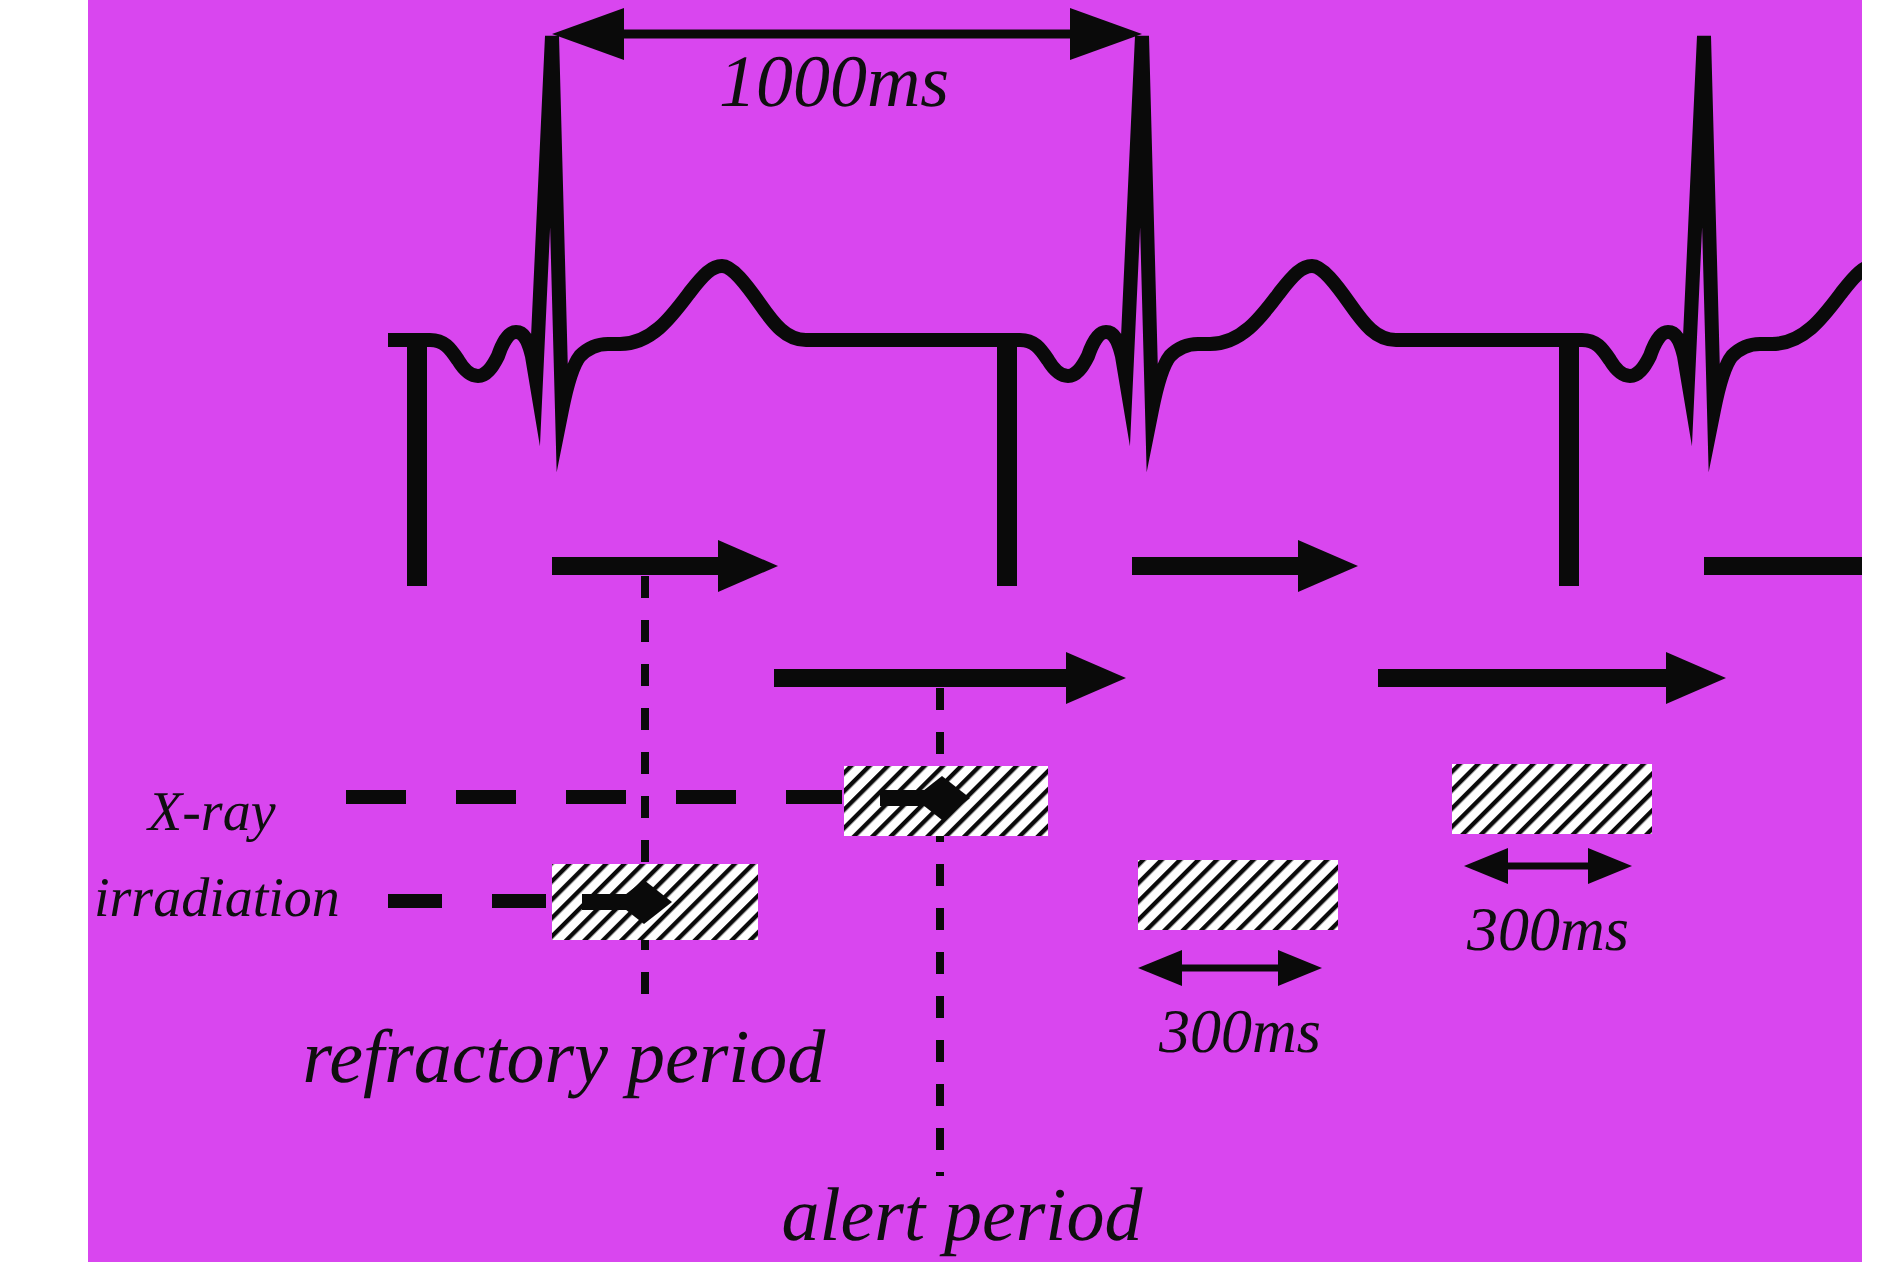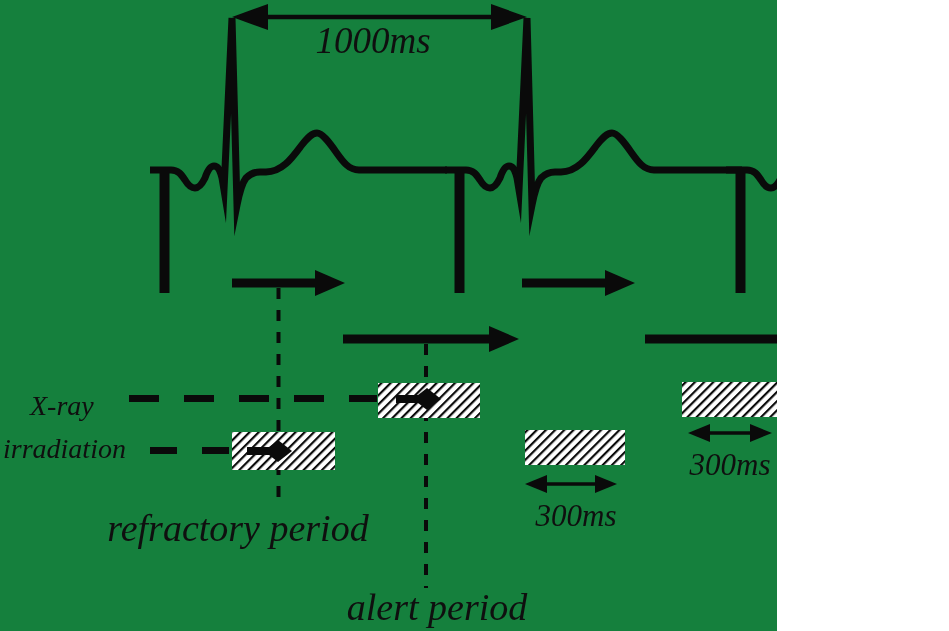--- a/index.html
+++ b/index.html
@@ -1,22 +1,23 @@
 <!DOCTYPE html>
 <html><head>
 <meta charset="utf-8">
 <style>
   html, body { margin: 0; padding: 0; background: #ffffff; }
   .stage {
     position: relative;
-    width: 777px;
+    width: 887px;
     height: 631px;
-    background: #15803d;
+    background: #d946ef;
     overflow: hidden;
     font-family: "Liberation Serif", "DejaVu Serif", serif;
+    margin-left: 44px;
   }
   svg { position: absolute; left: 0; top: 0; }
   .ink   { stroke: #0a0a0a; fill: none; }
   .fill  { fill: #0a0a0a; stroke: none; }
   text {
     font-family: "Liberation Serif", "DejaVu Serif", serif;
     font-style: italic;
     fill: #0f0f0f;
   }
   .t-big   { font-size: 37px; }

